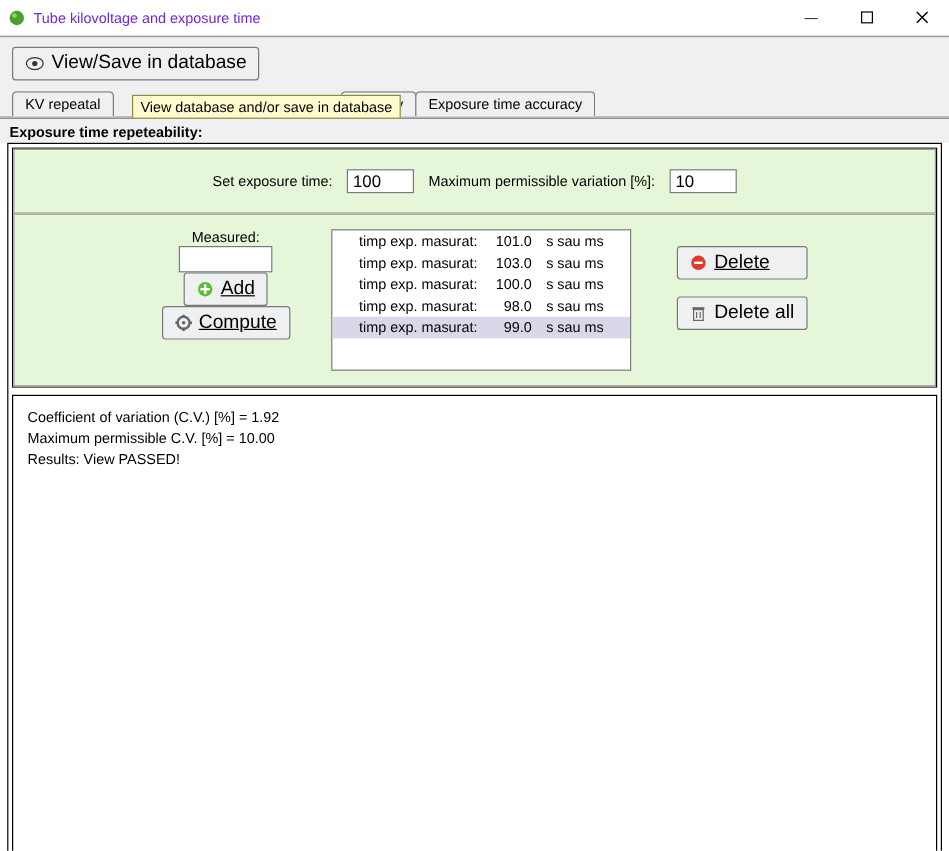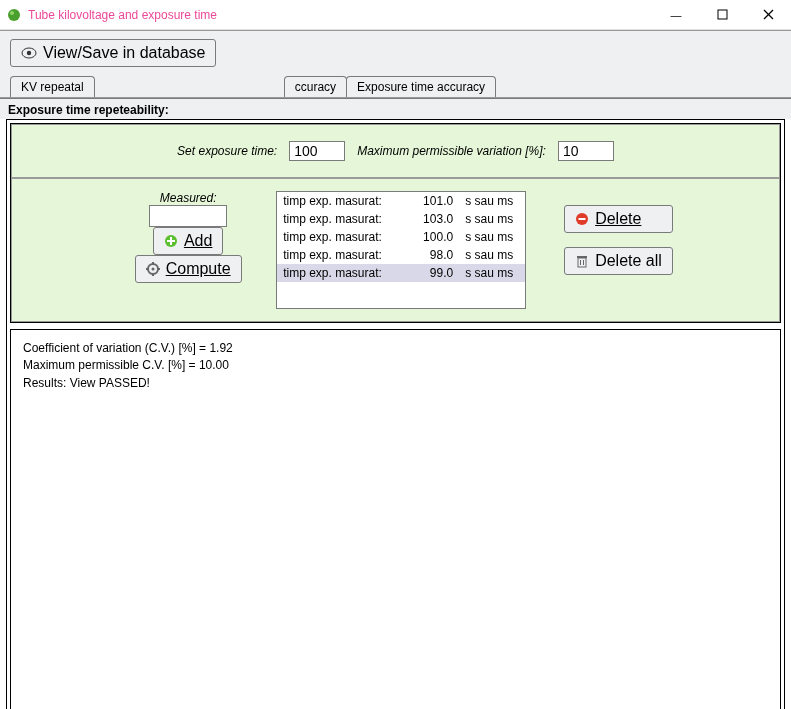--- a/index.html
+++ b/index.html
@@ -16,21 +16,21 @@
       background: #ffffff;
       border-bottom: 1px solid #e0e0e0;
       display: flex;
       align-items: center;
       padding-left: 6px;
     }
     .titlebar-icon {
       width: 16px; height: 16px; margin-right: 6px;
       display: inline-flex; align-items: center; justify-content: center;
     }
-    .titlebar-title { flex: 1; color: #ec4899; }
+    .titlebar-title { flex: 1; color: #6d28d9; }
     .winctrl { width: 46px; height: 30px; display: inline-flex; align-items: center; justify-content: center; color: #000; }
     .chrome-line { font-family: "Segoe UI", sans-serif; font-size: 11px; }
 
     .toolbar-area {
       background: #eef0f2;
       border-top: 1px solid #9a9a9a;
       border-bottom: 1px solid #9a9a9a;
       padding: 8px 10px 0 10px;
       position: relative;
     }
@@ -110,21 +110,21 @@
       border: 1px solid #9a9a9a;
       margin: 0;
     }
     .row-set {
       display: flex;
       align-items: center;
       justify-content: center;
       gap: 12px;
       padding: 6px 0;
     }
-    .lbl { color: #000; font-style: italic; }
+    .lbl { color: #000; }
     .text-input {
       border: 1px solid #7a7a7a;
       background: #fff;
       padding: 2px 4px;
       width: 56px;
       height: 20px;
       font-size: 14px;
     }
     .panel-green2 {
       background: #e6f7d9;
@@ -146,21 +146,21 @@
     }
     .listbox {
       background: #fff;
       border: 1px solid #7a7a7a;
       width: 250px;
       height: 118px;
       overflow: hidden;
     }
     .listrow {
       display: flex;
-      padding: 2px 6px;
+      padding: 2px 22px;
       font-size: 12px;
       gap: 12px;
       white-space: nowrap;
     }
     .listrow .c1 { width: 118px; }
     .listrow .c2 { width: 40px; text-align: right; }
     .listrow.selected { background: #d8d8e8; }
     .right-btns {
       display: flex; flex-direction: column; gap: 14px; margin-left: 20px; margin-top: 14px;
     }
@@ -213,20 +213,21 @@
     <span class="btn-text">View/Save in database</span>
   </button>
 
   <div class="tabbar">
     <div class="tab">KV repeatal</div>
     <div style="width:190px"></div>
     <div class="tab">ccuracy</div>
     <div class="tab">Exposure time accuracy</div>
   </div>
 
+  <div class="tooltip">View database and/or save in database</div>
 </div>
 
 <div class="section-title">Exposure time repeteability:</div>
 
 <div class="content-outer">
   <div class="content-inner-wrap">
 
     <div class="panel-green first">
       <div class="row-set">
         <span class="lbl">Set exposure time:</span>

